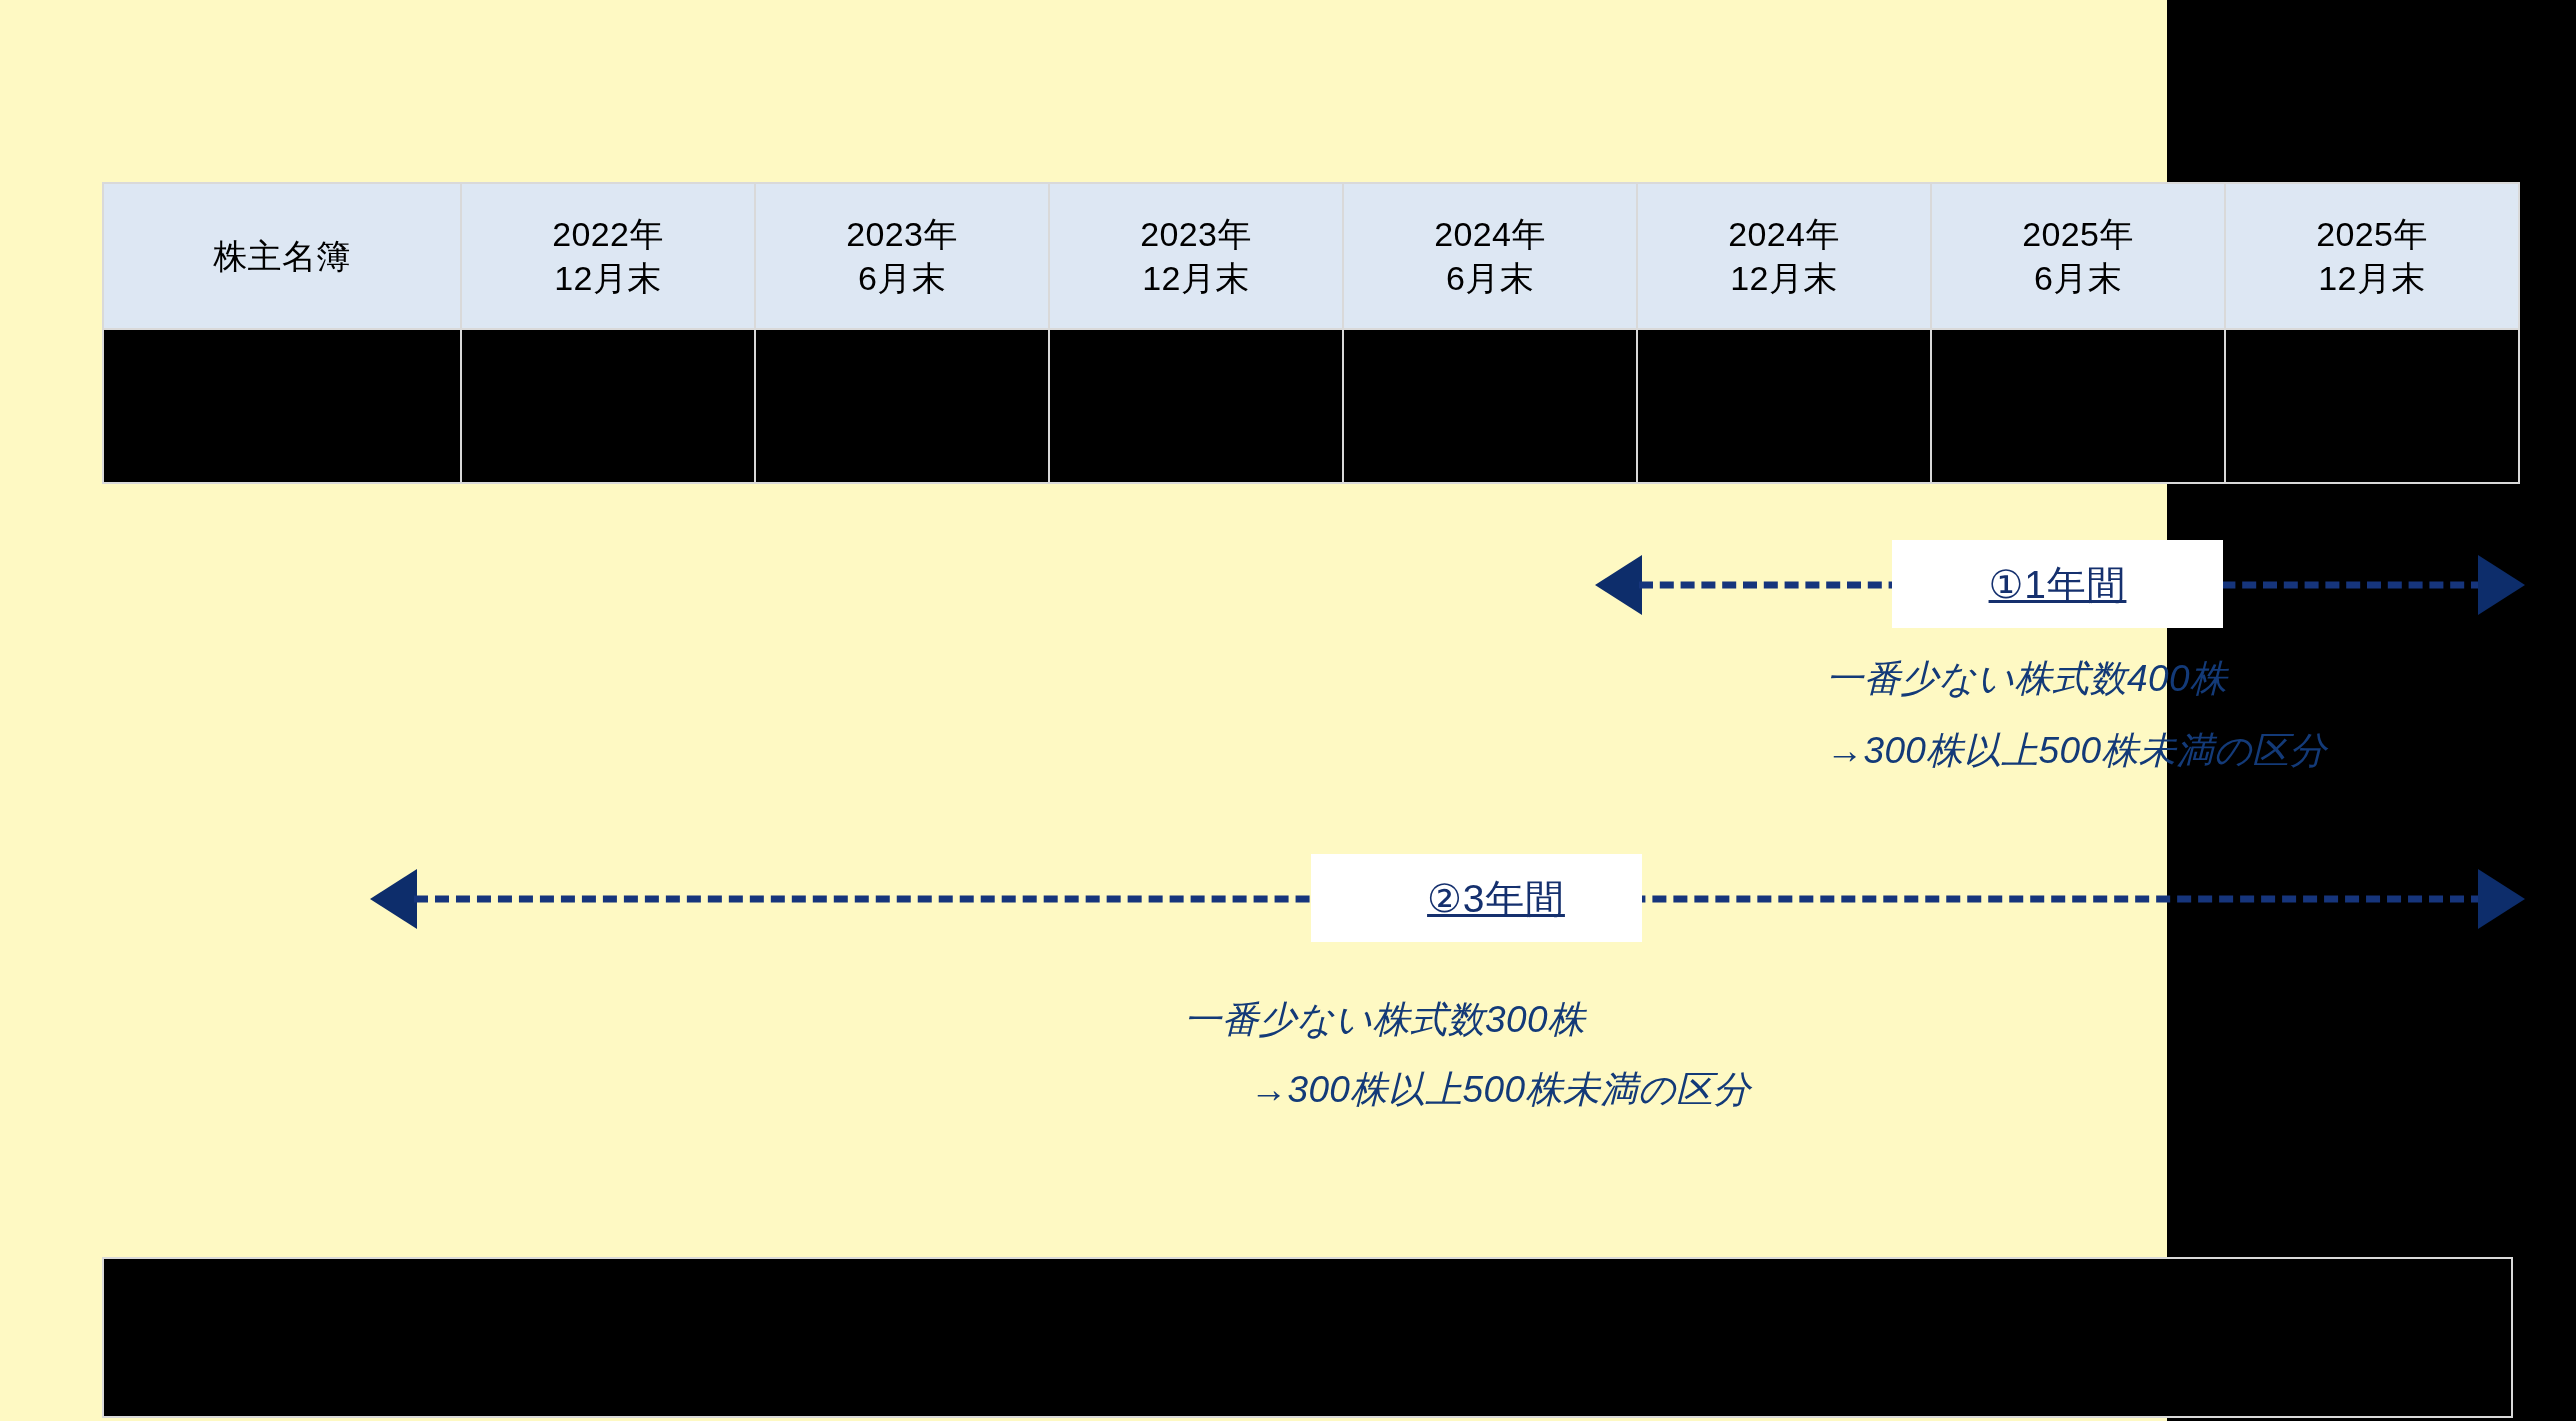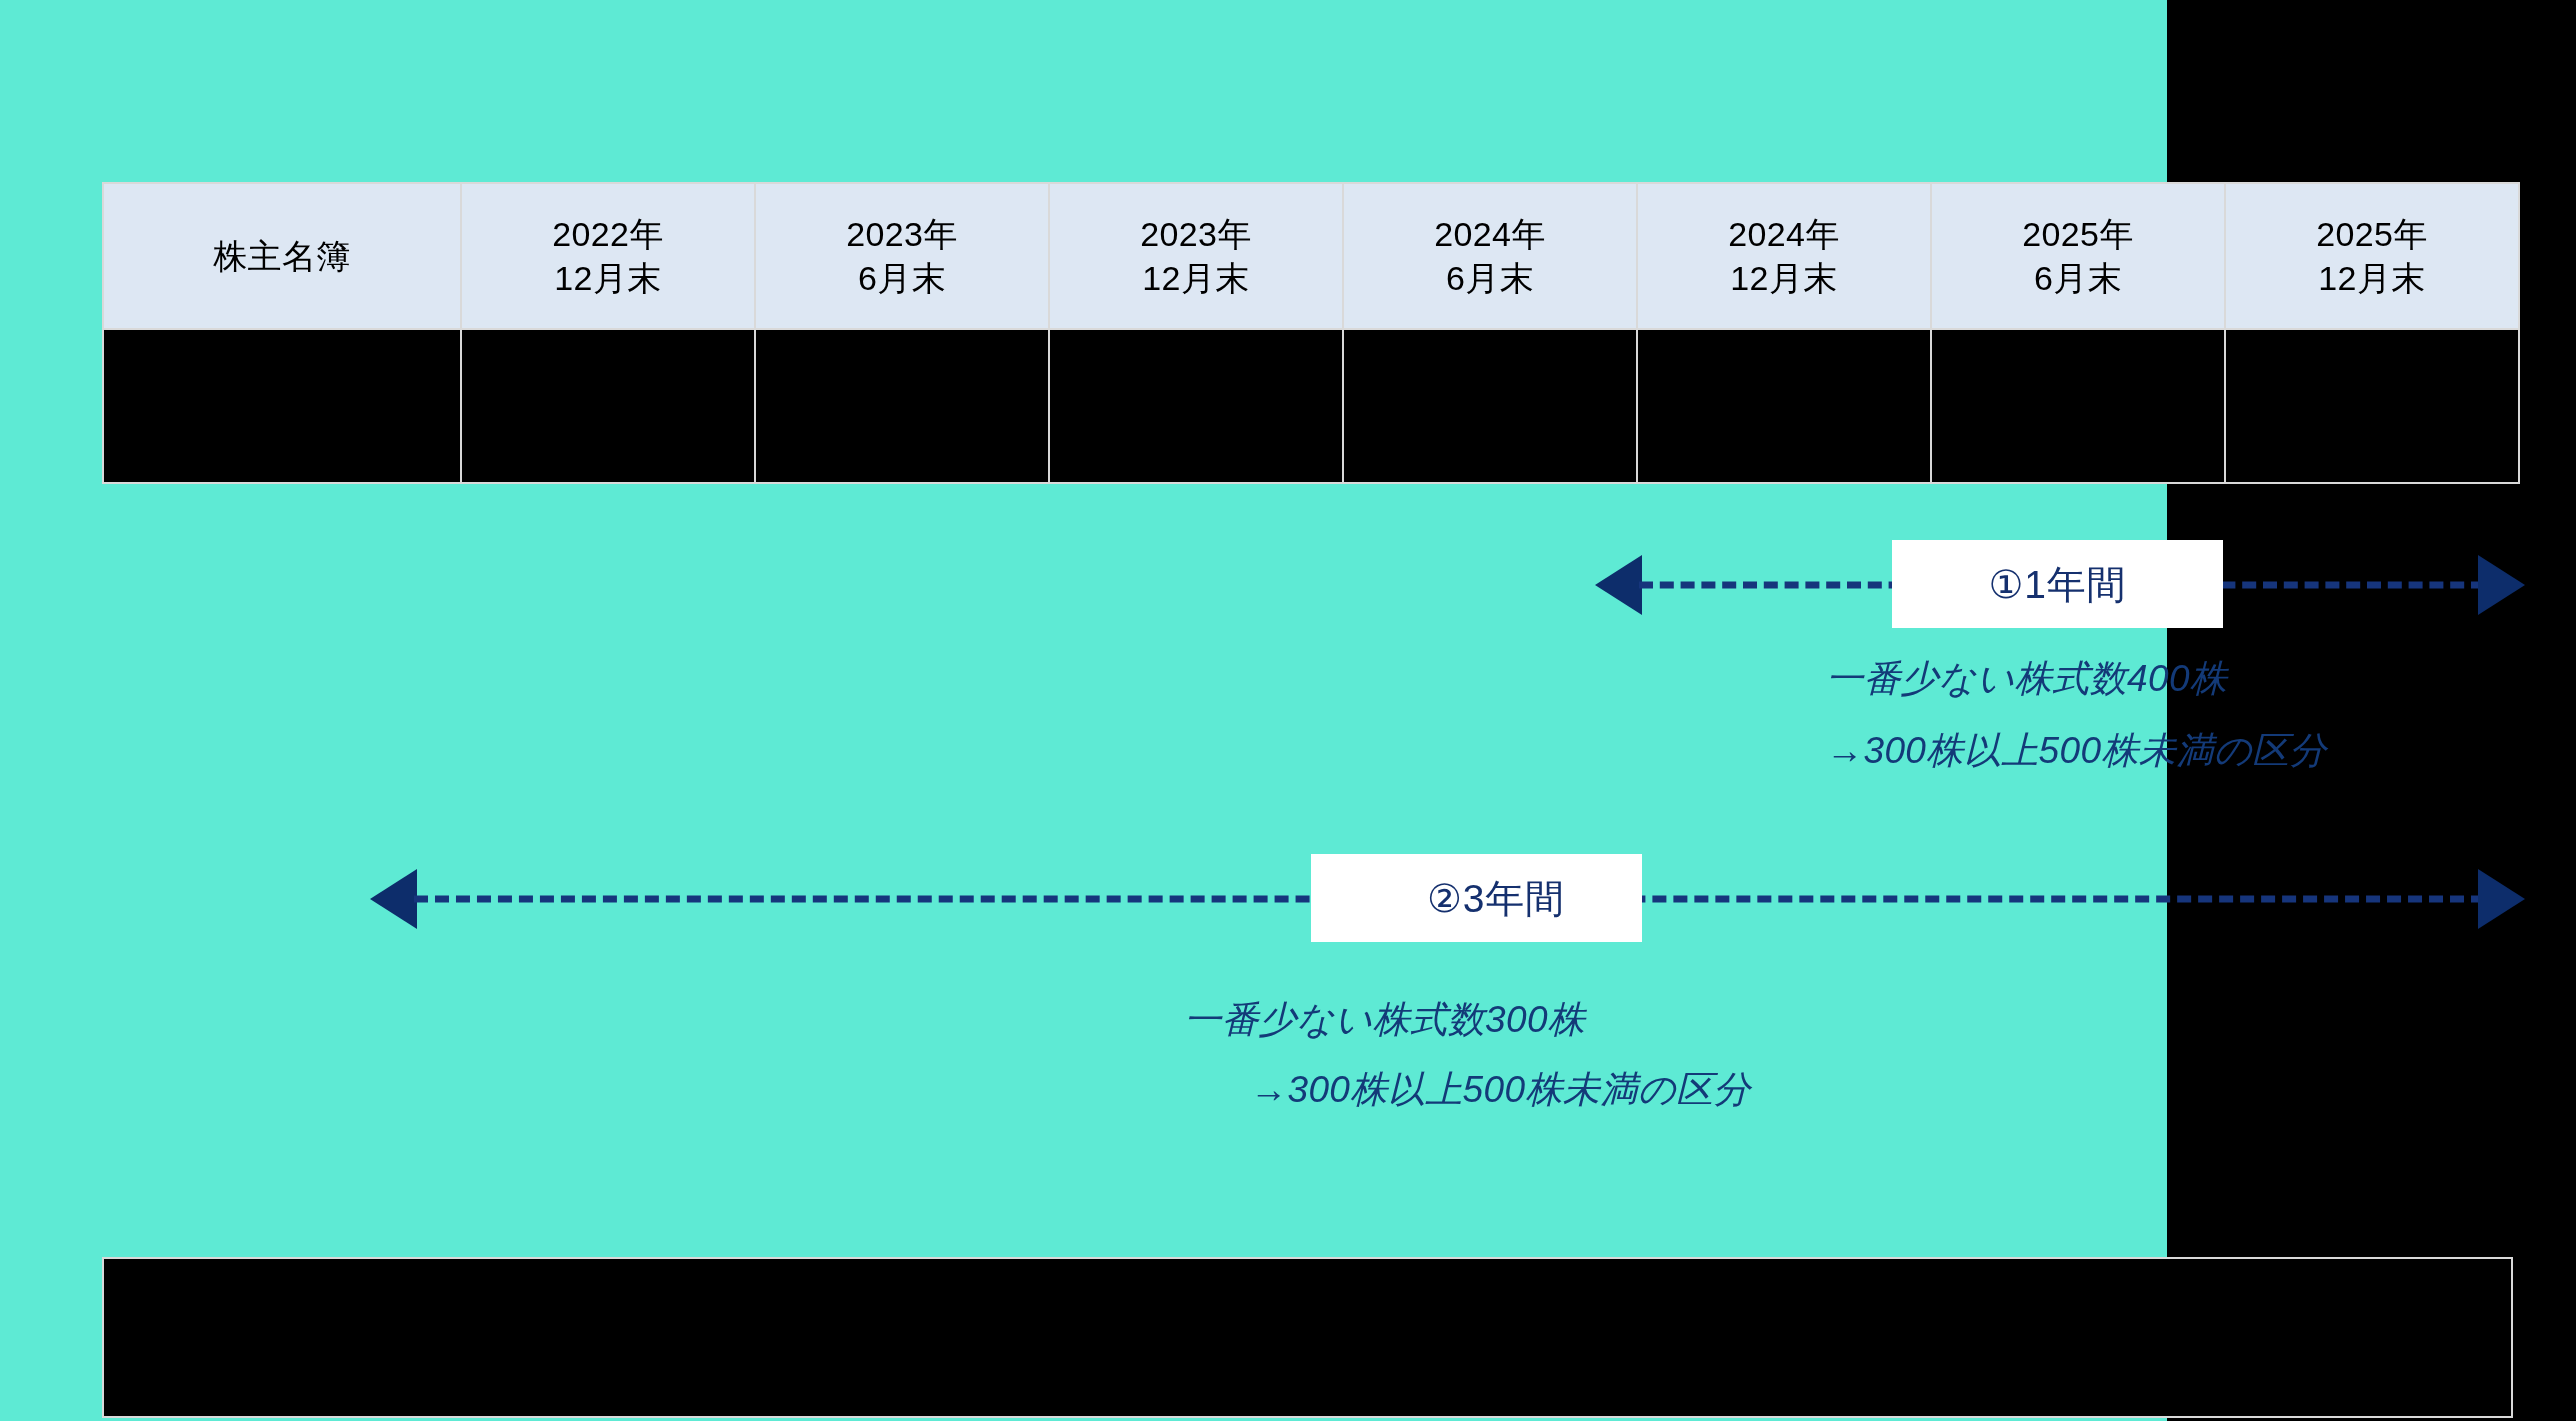--- a/index.html
+++ b/index.html
@@ -15,21 +15,21 @@
     overflow: hidden;
     font-family: "Liberation Sans", "DejaVu Sans", sans-serif;
     -webkit-font-smoothing: antialiased;
   }
 
   #stage {
     position: absolute;
     left: 0; top: 0;
     width: 2167px;
     height: 1421px;
-    background: #5eead4;
+    background: #fef9c3;
   }
 
   
   .holder-table {
     position: absolute;
     left: 102px;
     top: 182px;
     width: 2415px;
     border-collapse: collapse;
     table-layout: fixed;
@@ -92,20 +92,21 @@
     position: absolute;
     background: #ffffff;
     color: #15306e;
     font-size: 39px;
     line-height: 1;
     display: flex;
     align-items: center;
     justify-content: center;
     white-space: nowrap;
     letter-spacing: 0.8px;
+    text-decoration: underline;
   }
 
   .note {
     position: absolute;
     color: #133a78;
     font-size: 37px;
     line-height: 1;
     white-space: nowrap;
     letter-spacing: 0.4px;
     font-style: italic;

